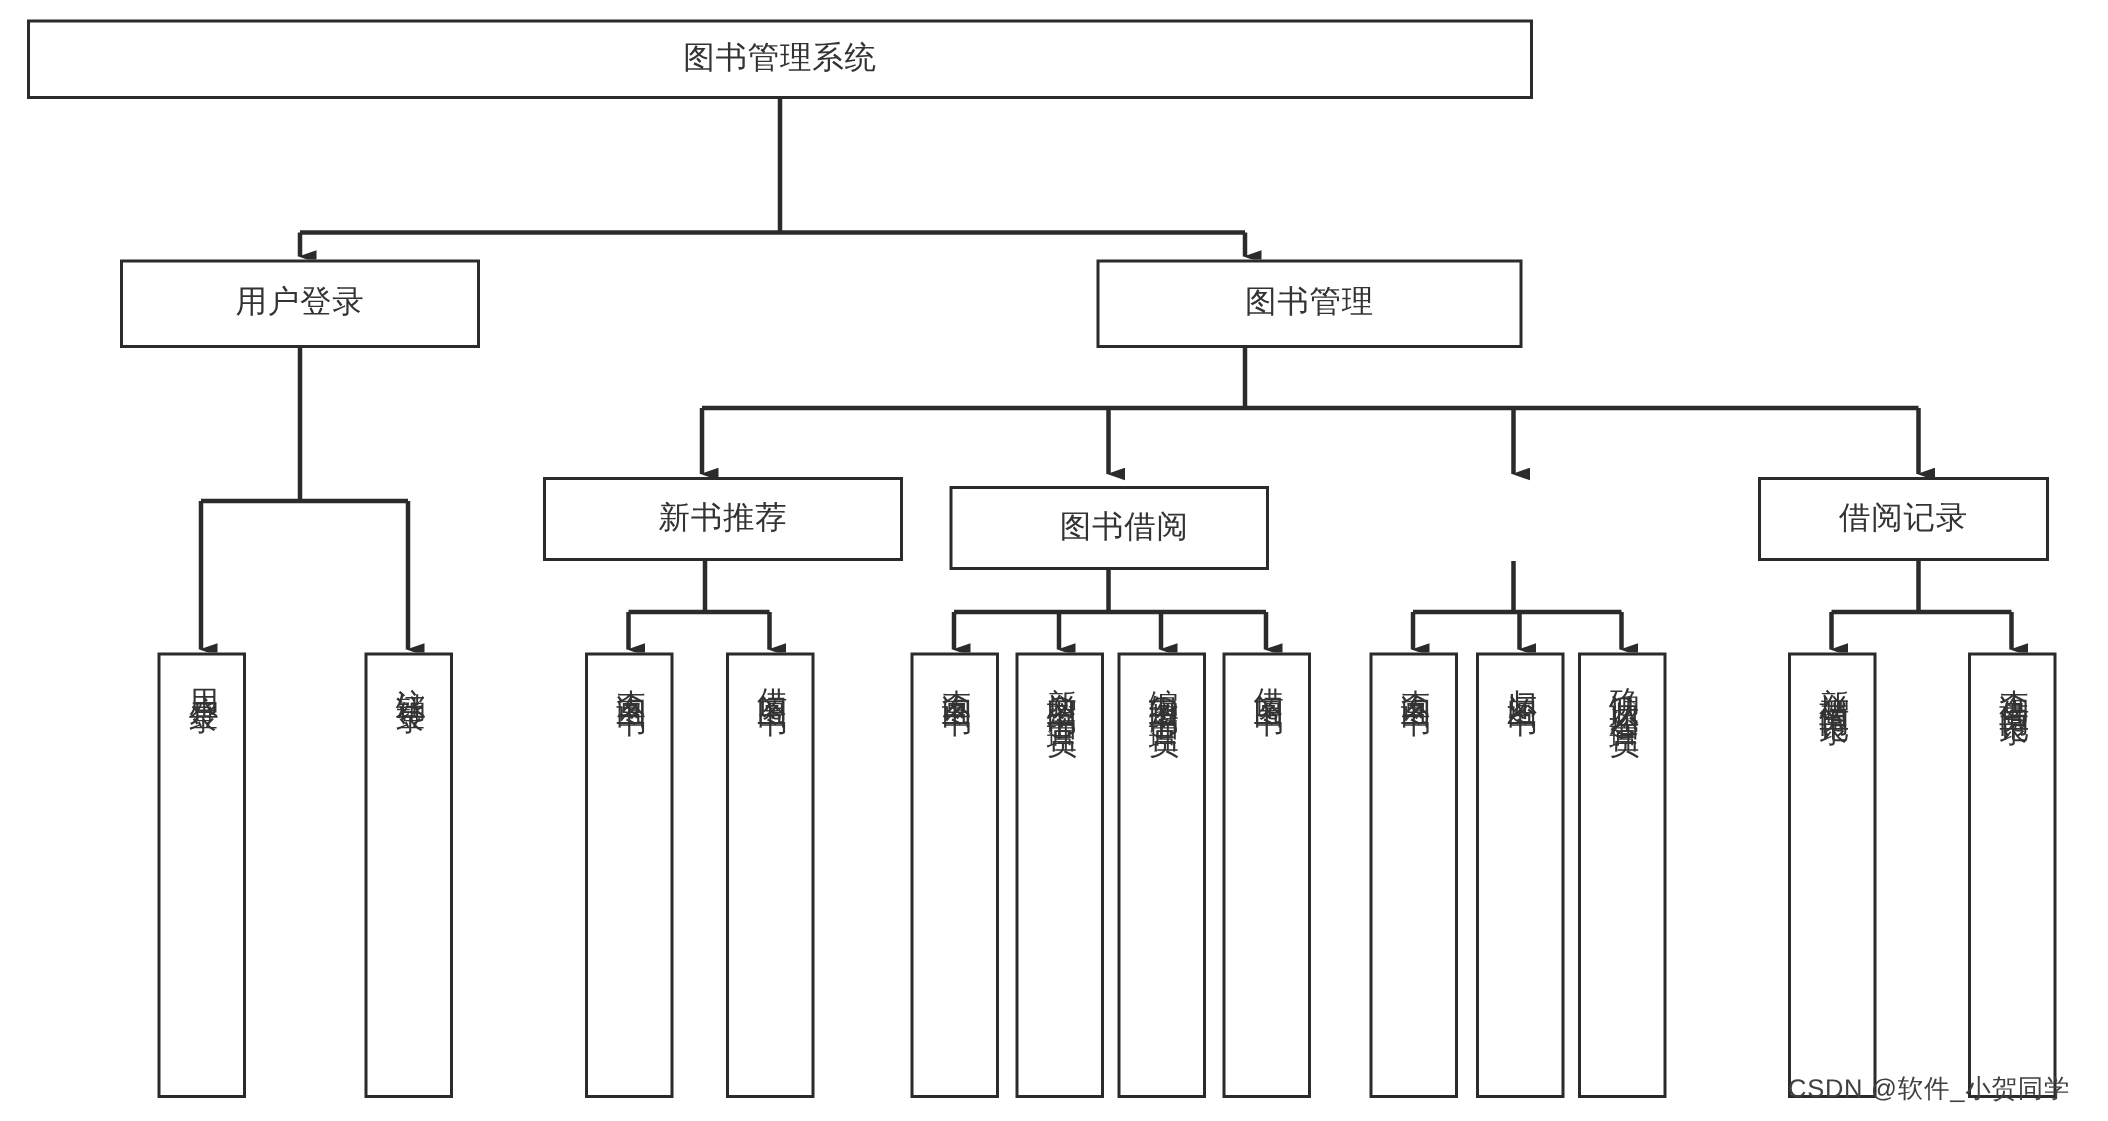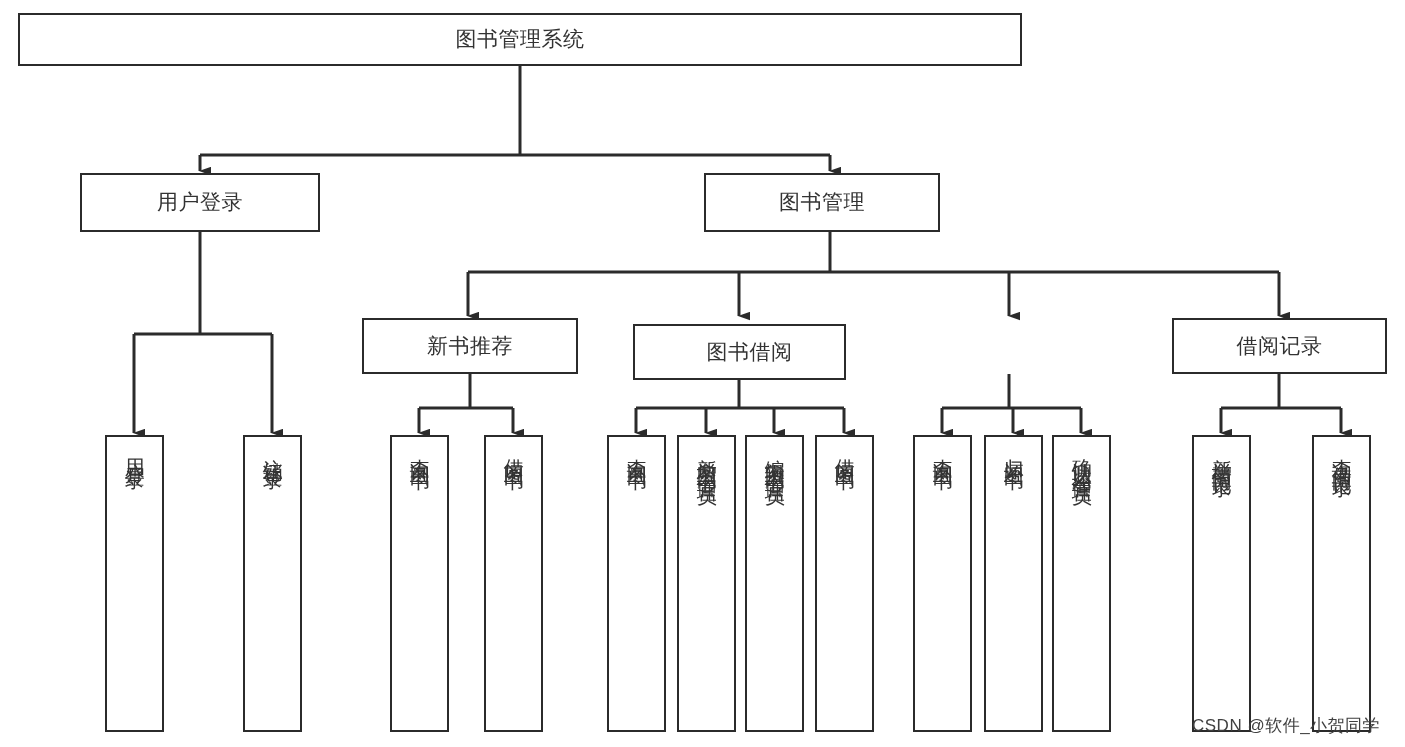--- a/index.html
+++ b/index.html
@@ -122,34 +122,34 @@
   </svg>
 
   <div class="node-box" style="left:18px; top:13px; width:1004px; height:53px;">
     <span class="node-label">图书管理系统</span>
   </div>
 
   <div class="node-box" style="left:80px; top:173px; width:240px; height:59px;">
     <span class="node-label">用户登录</span>
   </div>
 
-  <div class="node-box" style="left:704px; top:173px; width:236px; height:59px;">
+  <div class="node-box" style="left:731px; top:173px; width:284px; height:59px;">
     <span class="node-label">图书管理</span>
   </div>
 
-  <div class="node-box" style="left:362px; top:318px; width:216px; height:56px;">
+  <div class="node-box" style="left:362px; top:318px; width:240px; height:56px;">
     <span class="node-label">新书推荐</span>
   </div>
 
   <div class="node-box" style="left:633px; top:324px; width:213px; height:56px;padding-left:20px;">
     <span class="node-label">图书借阅</span>
   </div>
 
 
-  <div class="node-box" style="left:1172px; top:318px; width:215px; height:56px;">
+  <div class="node-box" style="left:1172px; top:318px; width:194px; height:56px;">
     <span class="node-label">借阅记录</span>
   </div>
 
   <div class="node-box leaf" style="left:105px; top:435px; width:59px; height:297px;">
     <span class="leaf-label">用户登录</span>
   </div>
 
   <div class="node-box leaf" style="left:243px; top:435px; width:59px; height:297px;">
     <span class="leaf-label">注销登录</span>
   </div>

